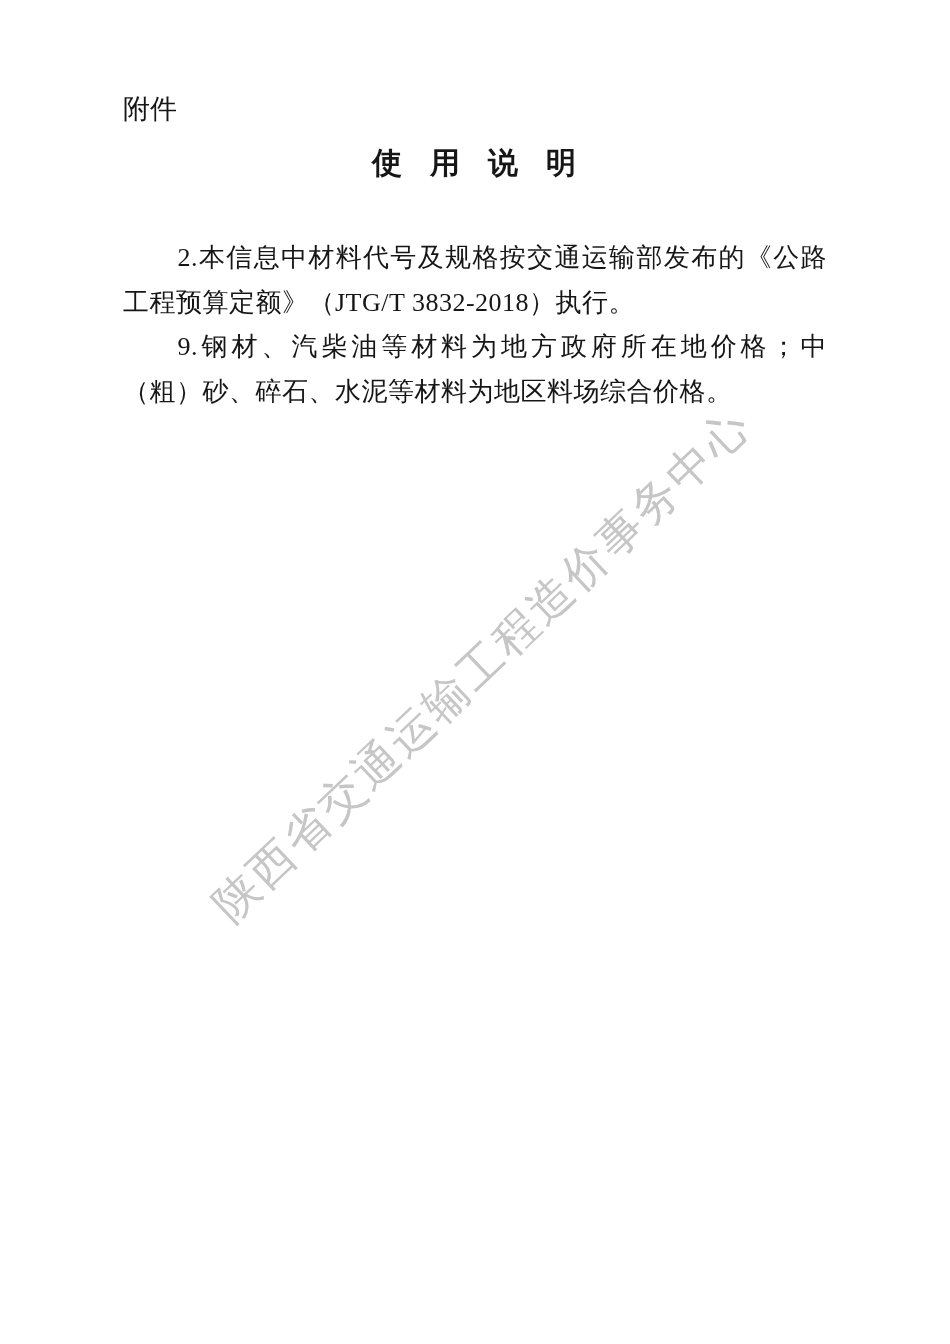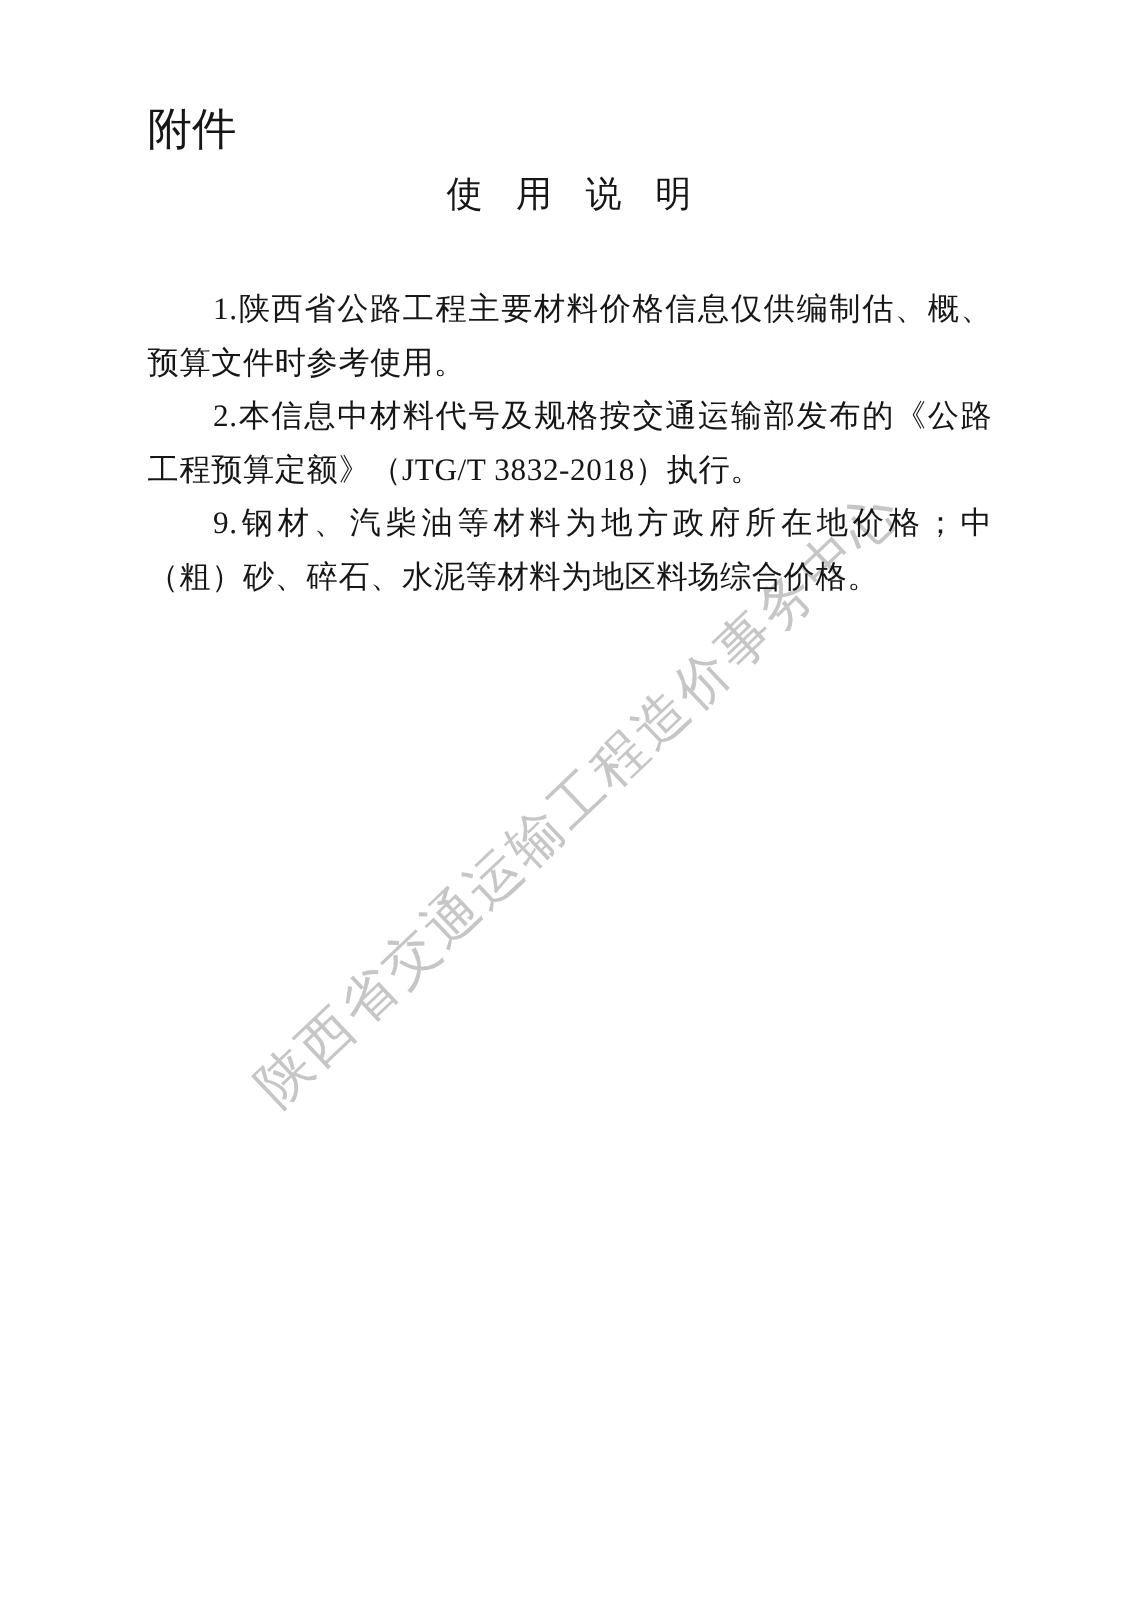--- a/index.html
+++ b/index.html
@@ -25,28 +25,28 @@
     user-select: none;
   }
   .content {
     position: absolute;
     inset: 0;
     z-index: 1;
     box-sizing: border-box;
     padding: 94px 123px 0 123px;
   }
   .attachment {
-    font-size: 37px;
+    font-size: 27px;
     line-height: 30px;
   }
   .title {
     margin: 16px 0 0 0;
     text-align: center;
     font-size: 30px;
-    font-weight: normal;
+    font-weight: bold;
     letter-spacing: 2px;
     word-spacing: 0.55em;
     line-height: 46px;
   }
   .paras { margin-top: 50px; }
   .para {
     margin: 0;
     font-size: 26px;
     line-height: 44.5px;
     text-align: justify;
@@ -60,18 +60,17 @@
 
 <div class="page">
   <div class="watermark">陕西省交通运输工程造价事务中心</div>
 
   <div class="content">
     <div class="attachment">附件</div>
 
     <h1 class="title">使 用 说 明</h1>
 
     <div class="paras">
-      <p class="para">1.陕西省公路工程主要材料价格信息仅供编制估、概、预算文件时参考使用。</p>
       <p class="para">2.本信息中材料代号及规格按交通运输部发布的《公路工程预算定额》（JTG/T 3832-2018）执行。</p>
       <p class="para">9.钢材、汽柴油等材料为地方政府所在地价格；中（粗）砂、碎石、水泥等材料为地区料场综合价格。</p>
     </div>
   </div>
 </div>
 
 </body></html>

